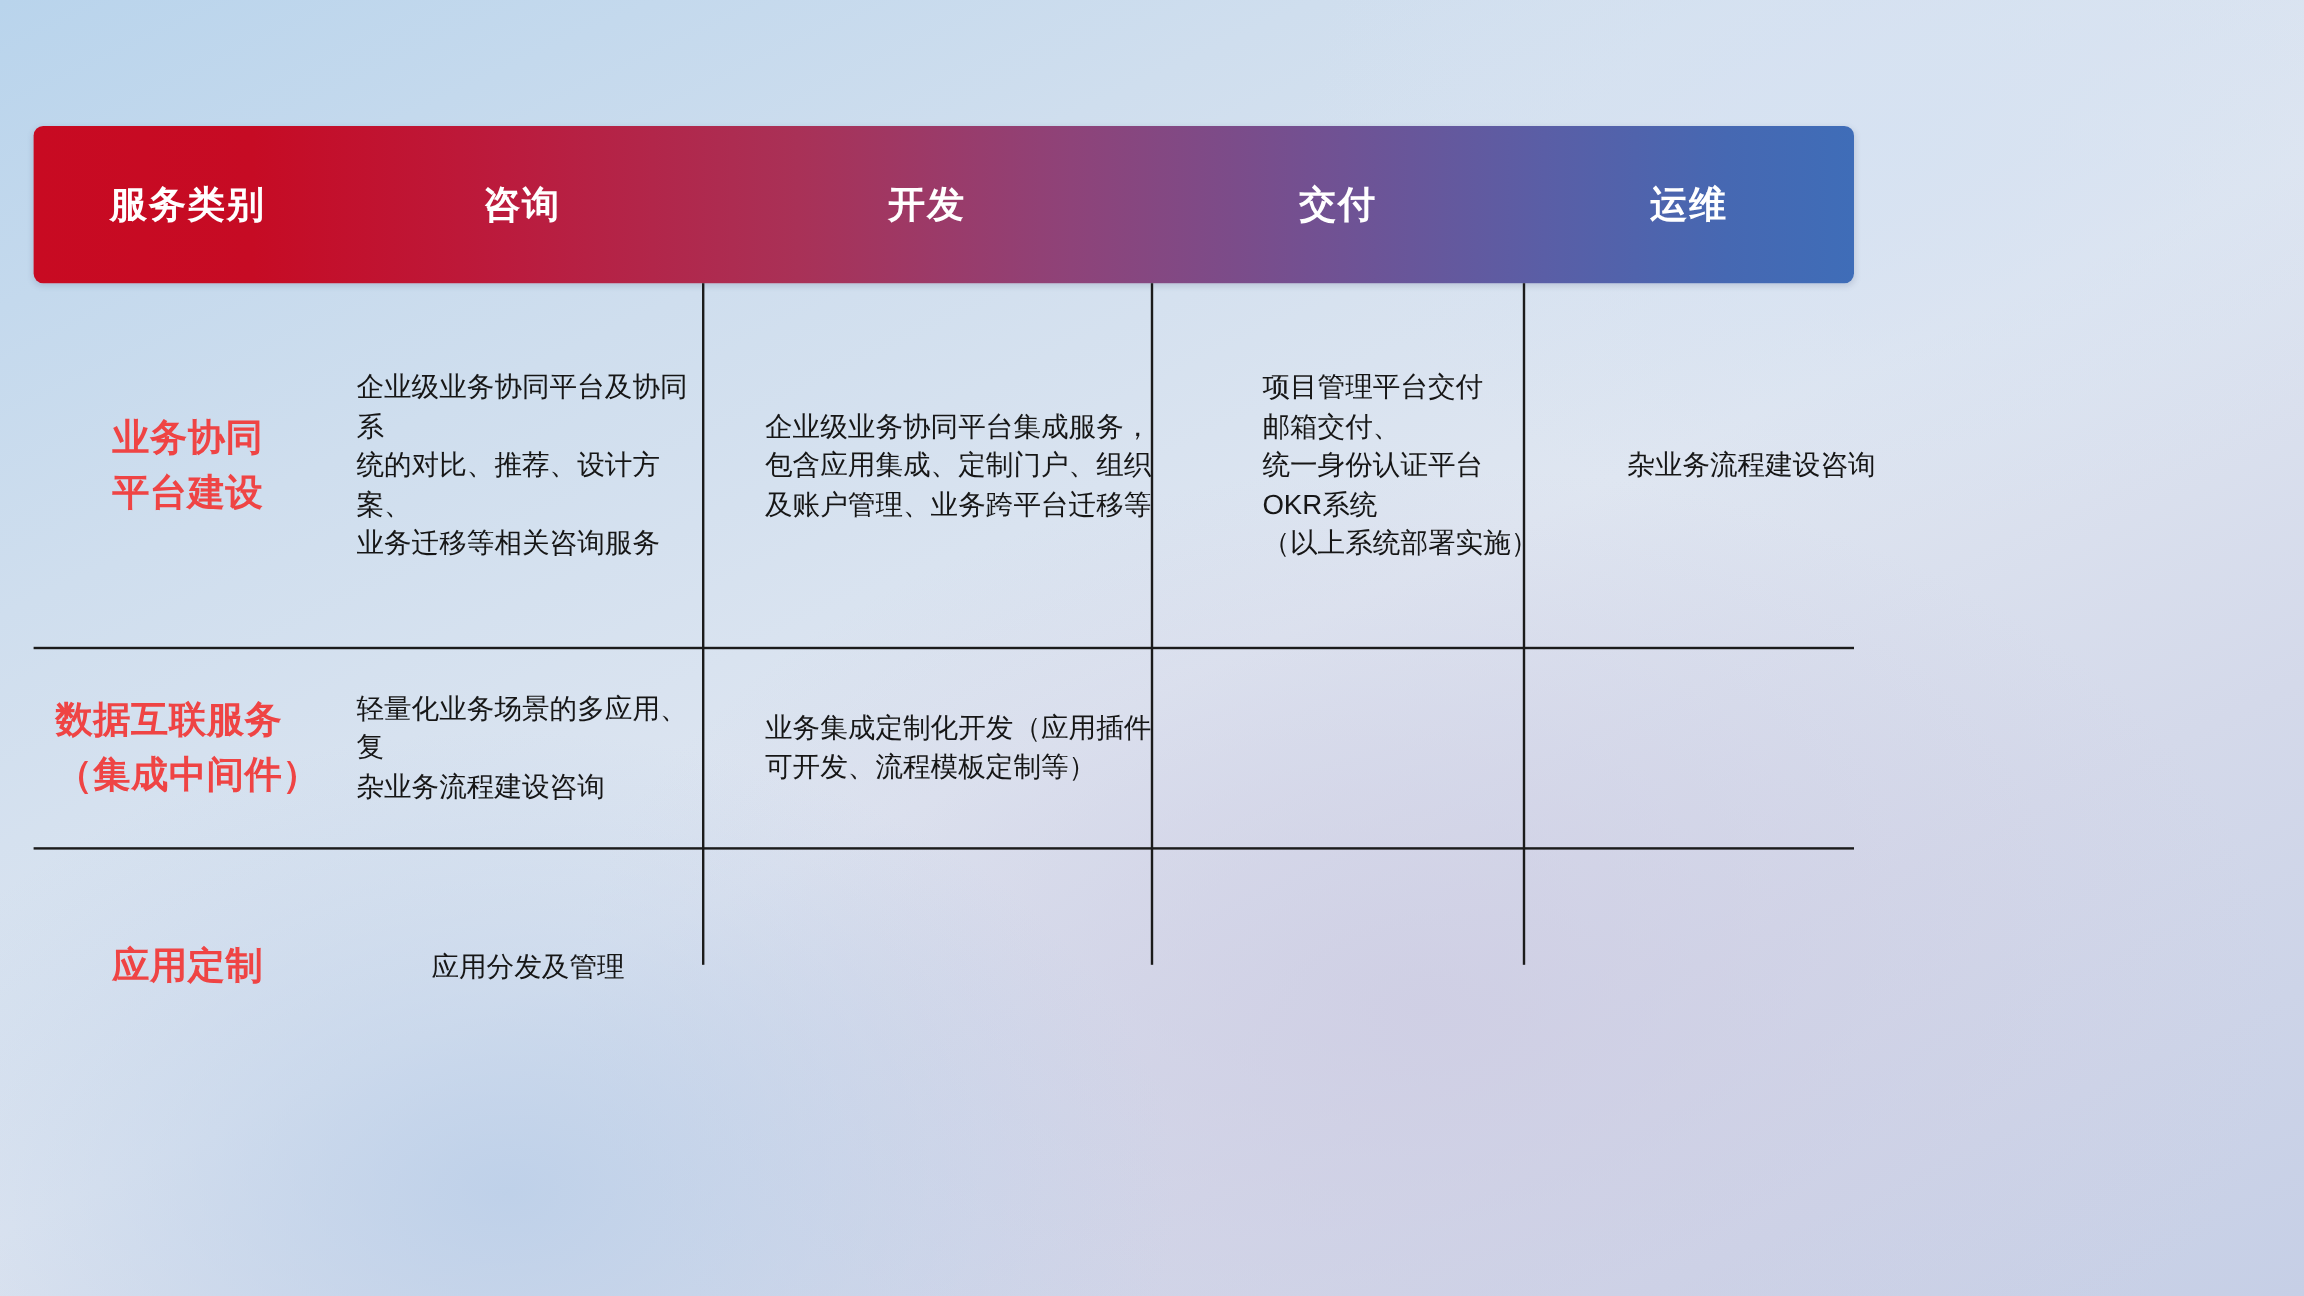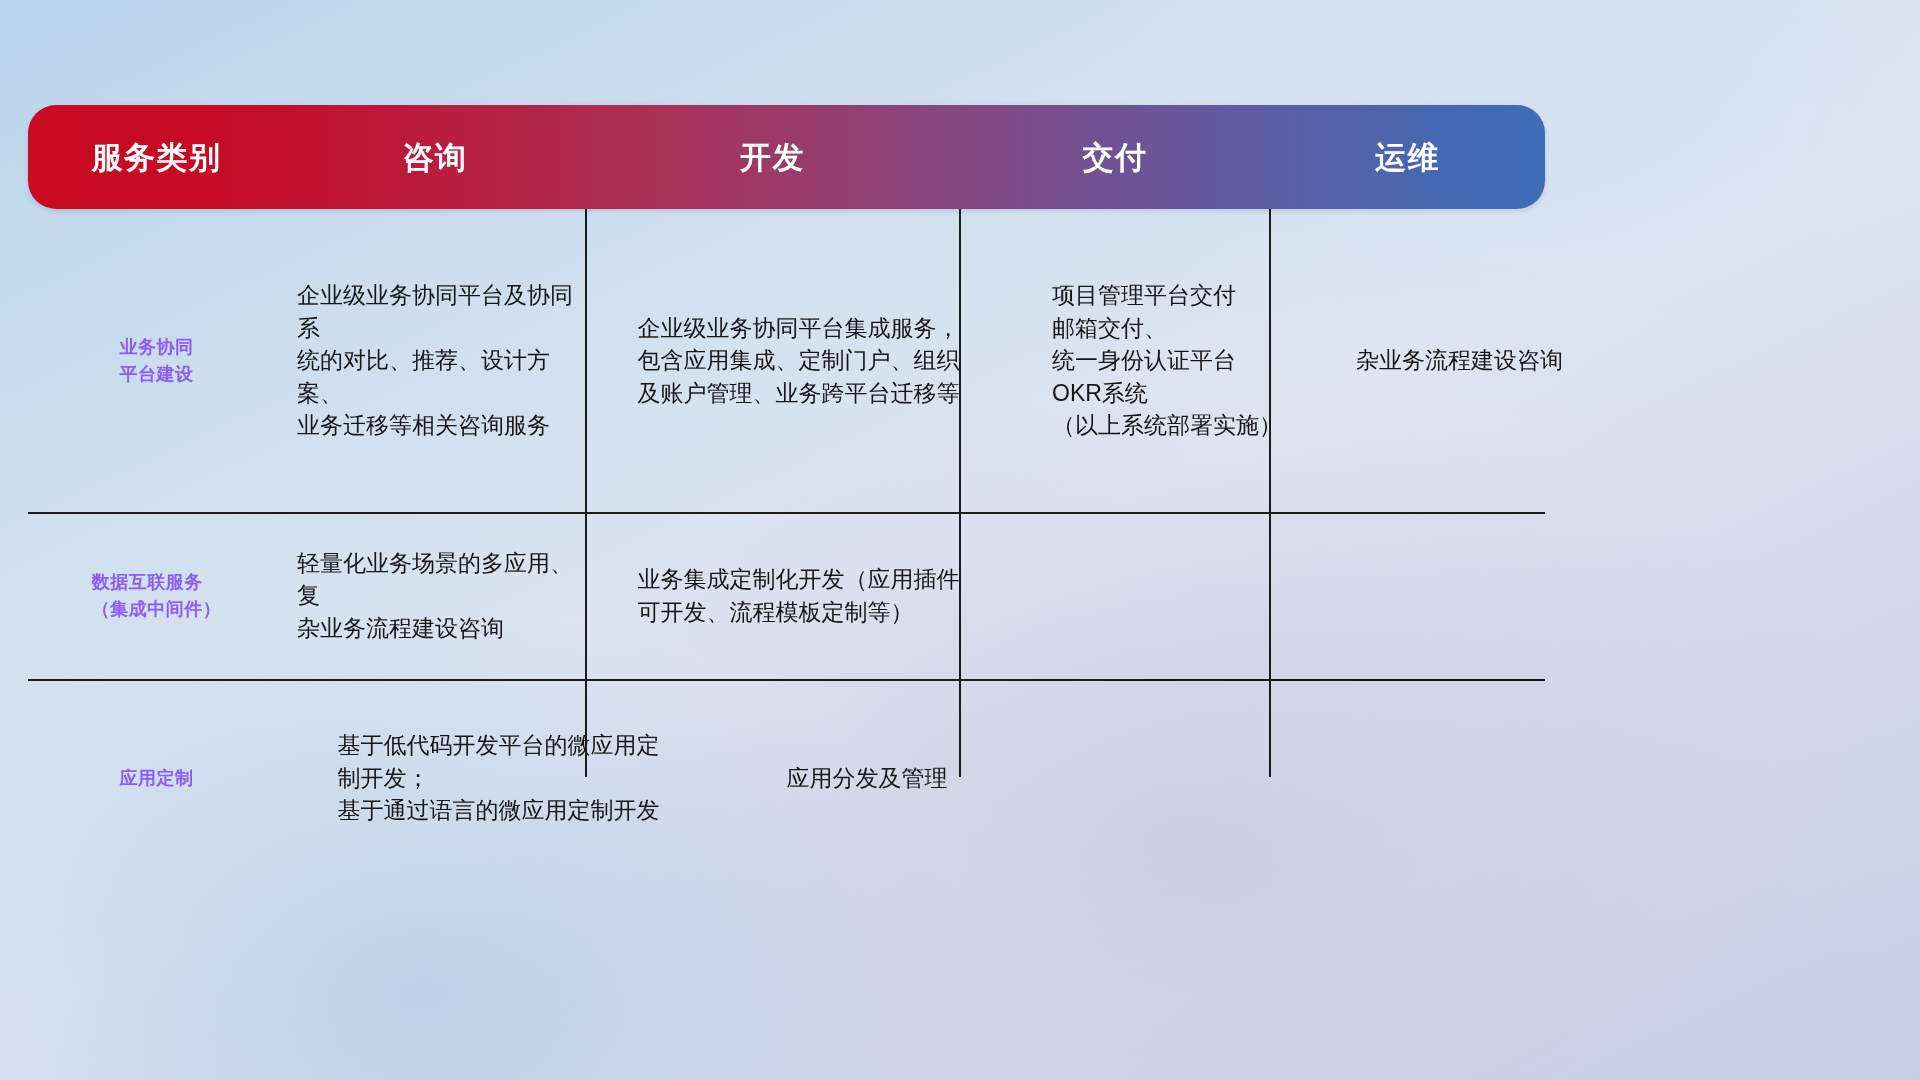--- a/index.html
+++ b/index.html
@@ -16,22 +16,22 @@
 
   
   #table-root {
     position:absolute;
     left:28px; top:105px;
     width:1517px; height:672px;
   }
 
   
   .thead {
-    height:104px;
-    border-radius:28px;
+    height:131px;
+    border-radius:8px;
     background:linear-gradient(90deg,
       #c80a22 0%, #c60b24 12%, #bb1b3d 26%,
       #a93157 42%, #8e4379 57%, #735091 70%,
       #5a5ea6 83%, #4668b2 93%, #3f6db8 100%);
     display:flex;
     align-items:center;
     box-shadow:0 2px 5px rgba(60,70,110,0.18);
     overflow:hidden;
   }
   .th {
@@ -84,23 +84,23 @@
     padding:6px 12px;
     white-space:pre-line;
   }
   .td-c0 { width:257px; }
   .td-c1 { width:300px; }
   .td-c2 { width:427px; }
   .td-c3 { width:310px; }
   .td-c4 { width:275px; }
 
   .cat {
-    color:#8b5cf6;
+    color:#ef4444;
     font-weight:bold;
-    font-size:18px;
+    font-size:31px;
     letter-spacing:0.5px;
     line-height:1.48;
   }
 </style>
 </head>
 <body>
 
 <div id="table-root">
 
   <div class="thead">
@@ -136,23 +136,20 @@
       <div class="td td-c1">轻量化业务场景的多应用、复
 杂业务流程建设咨询</div>
       <div class="td td-c2">业务集成定制化开发（应用插件
 可开发、流程模板定制等）</div>
       <div class="td td-c3"></div>
       <div class="td td-c4"></div>
     </div>
 
     <div class="trow trow-3">
       <div class="td td-c0 cat">应用定制</div>
-      <div class="td td-c2">基于低代码开发平台的微应用定
-制开发；
-基于通过语言的微应用定制开发</div>
       <div class="td td-c3">应用分发及管理</div>
       <div class="td td-c4"></div>
     </div>
 
     <div class="rowline l1"></div>
     <div class="rowline l2"></div>
 
     <div class="collines">
       <div class="colline v1"></div>
       <div class="colline v2"></div>

